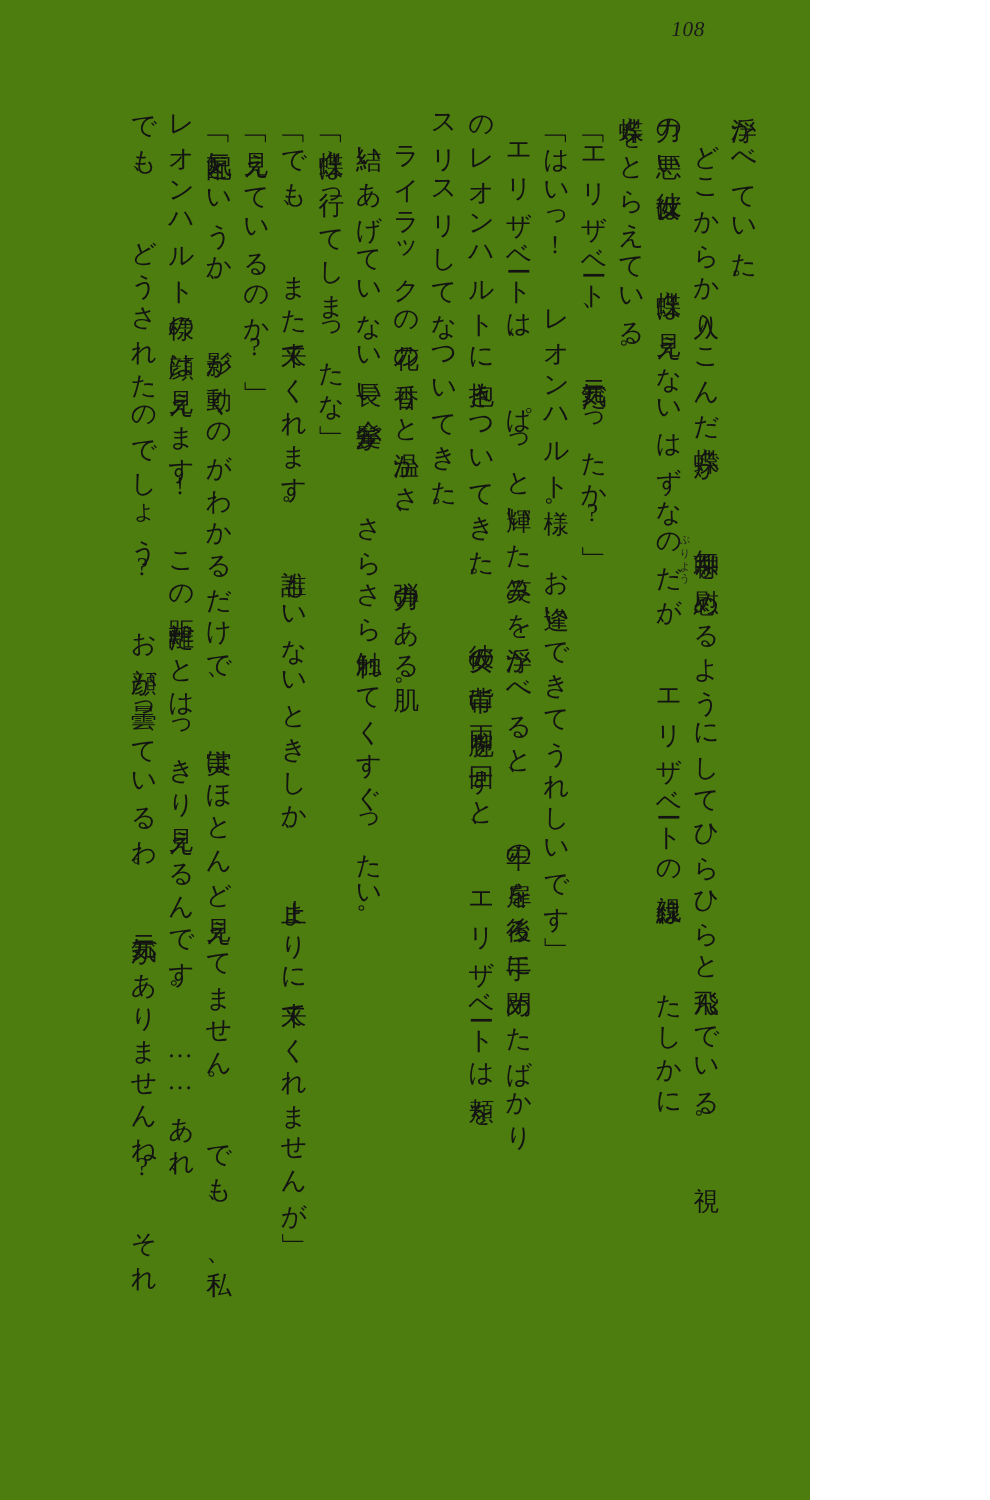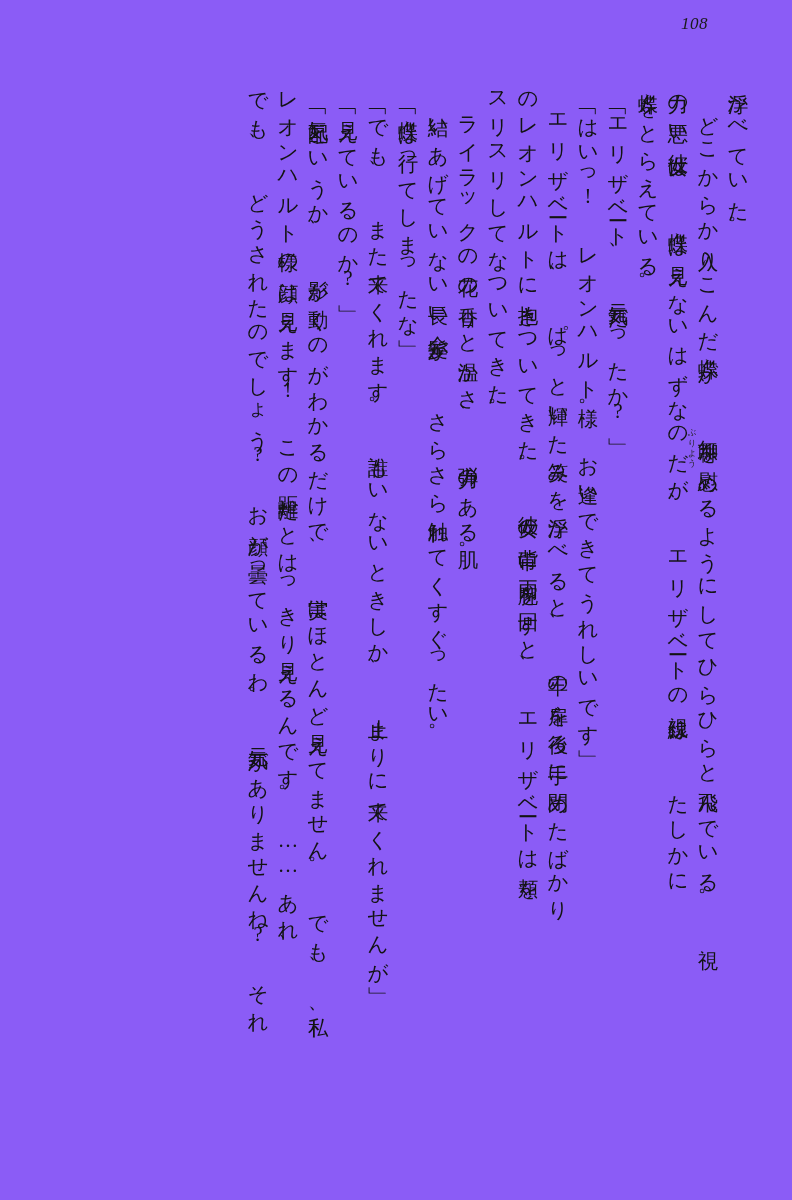--- a/index.html
+++ b/index.html
@@ -11,23 +11,23 @@
     width: 792px;
     height: 1200px;
     font-family: "Liberation Serif", "DejaVu Serif", serif;
     color: #111111;
     overflow: hidden;
     position: relative;
   }
   .page {
     position: absolute;
     inset: 0;
-    width: 792px;
+    width: 648px;
     height: 1200px;
-    background: #8b5cf6;
+    background: #4d7c0f;
   }
   .page-number {
     position: absolute;
     top: 14px;
     right: 84px;
     font-family: "Liberation Serif", "DejaVu Serif", serif;
     font-style: italic;
     font-size: 17px;
     color: #1a1a1a;
     letter-spacing: 0.5px;

